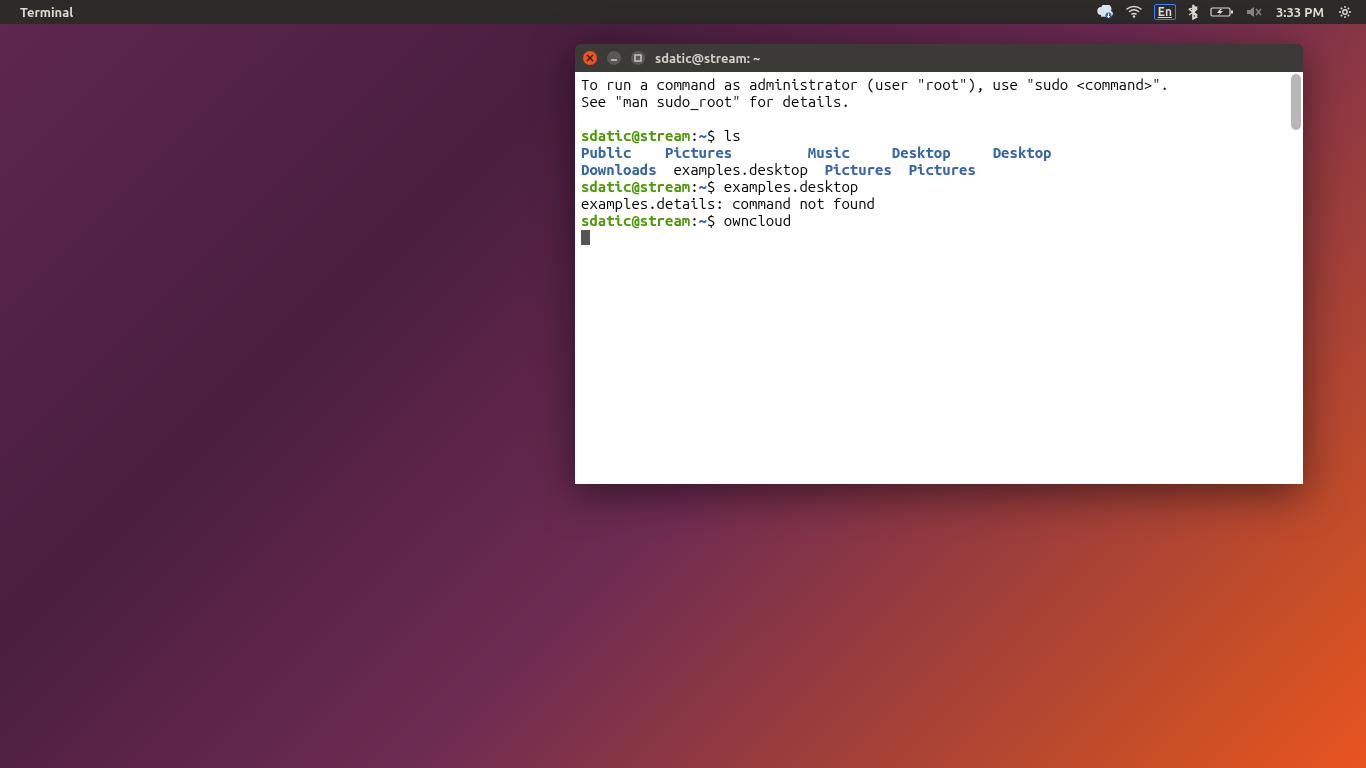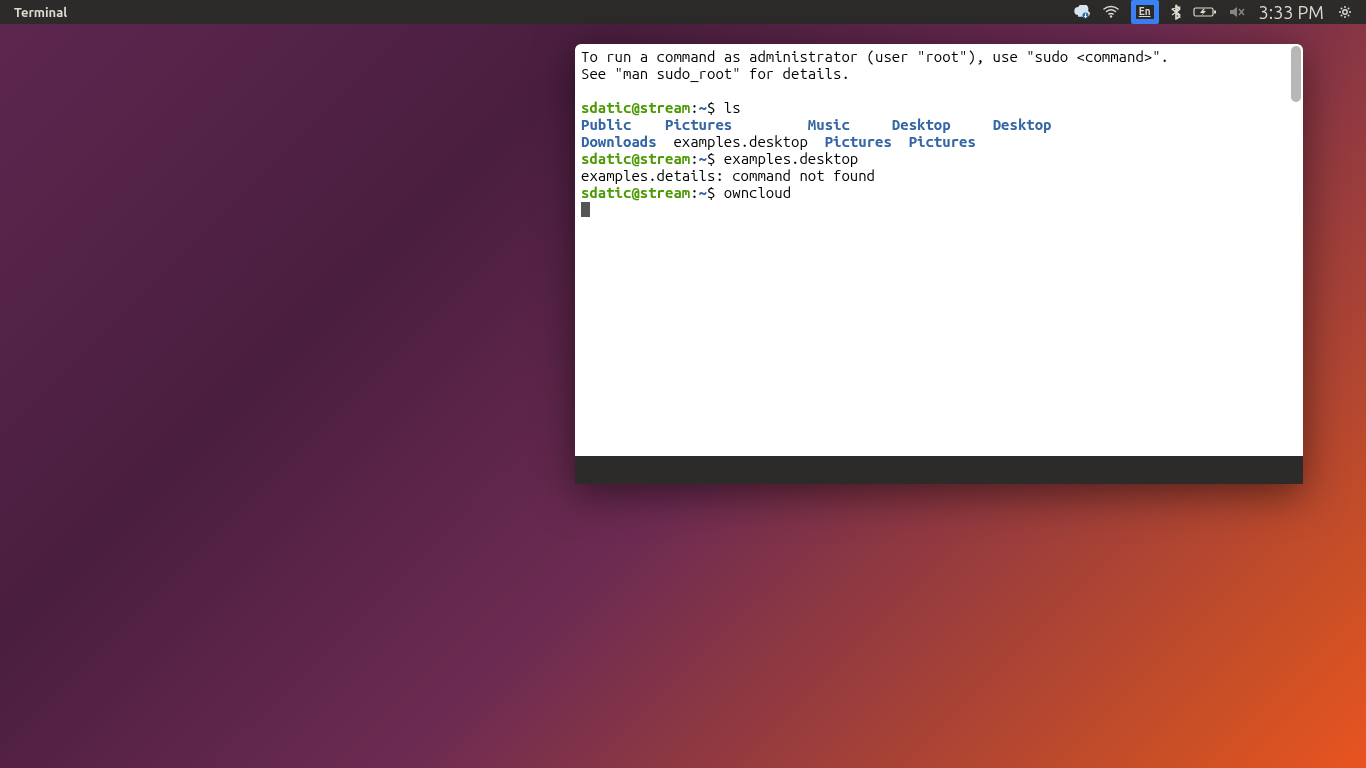--- a/index.html
+++ b/index.html
@@ -17,40 +17,40 @@
   top: 0; left: 0; right: 0;
   height: 24px;
   background: #2c2b29;
   color: #dfdbd2;
   display: flex;
   align-items: center;
   font-size: 13px;
   font-weight: 600;
   padding: 0 8px;
 }
-.menubar .app-label { margin-left: 6px; }
+.menubar .app-label { margin-left: 12px; }
 .menubar .spacer { flex: 1; }
 .indicator {
   display: flex;
   align-items: center;
   justify-content: center;
   padding: 0 6px;
   height: 100%;
   cursor: pointer;
 }
 .indicator svg { display: block; }
 .lang-ind {
-  font-size: 10px;
-  border: 5px solid #3b82f6;
+  font-size: 12px;
+  border: 1px solid #3b82f6;
   border-radius: 2px;
   padding: 0 3px;
   line-height: 14px;
   text-decoration: underline;
 }
-.clock { font-weight: 400; font-size: 18px; padding: 0 8px; }
+.clock { font-weight: 700; font-size: 13px; padding: 0 8px; }
 
 .terminal-window {
   position: absolute;
   left: 575px;
   top: 44px;
   width: 728px;
   height: 440px;
   background: #2c2b29;
   border-radius: 6px 6px 0 0;
   box-shadow: 0 10px 40px rgba(0,0,0,0.5);
@@ -161,20 +161,38 @@
     <svg width="14" height="14" viewBox="0 0 14 14">
       <circle cx="7" cy="7" r="2.2" fill="none" stroke="#dfdbd2" stroke-width="1.4"></circle>
       <g stroke="#dfdbd2" stroke-width="1.4">
         <path d="M7 1v2M7 11v2M1 7h2M11 7h2M2.8 2.8l1.4 1.4M9.8 9.8l1.4 1.4M11.2 2.8l-1.4 1.4M4.2 9.8l-1.4 1.4"></path>
       </g>
     </svg>
   </span>
 </div>
 
 <div class="terminal-window">
+  <div class="titlebar">
+    <span class="wbtn close">
+      <svg viewBox="0 0 8 8">
+          <path d="M1 1l6 6M7 1l-6 6" stroke="#3a1505" stroke-width="1.4"></path>
+        </svg>
+    </span>
+    <span class="wbtn min">
+      <svg viewBox="0 0 8 8">
+          <path d="M1 6h6" stroke="#cfcbc4" stroke-width="1.6"></path>
+        </svg>
+    </span>
+    <span class="wbtn max">
+      <svg viewBox="0 0 8 8">
+          <rect x="1" y="1" width="6" height="6" fill="none" stroke="#cfcbc4" stroke-width="1.4"></rect>
+        </svg>
+    </span>
+    <span>sdatic@stream: ~</span>
+  </div>
 
   <div class="term-body"><span>To run a command as administrator (user "root"), use "sudo &lt;command&gt;".</span>
 <span>See "man sudo_root" for details.</span>
 
 <span class="pr-user">sdatic@stream</span><span>:</span><span class="pr-path">~</span><span>$ </span><span>ls</span>
 <span class="ls-dir">Public</span>    <span class="ls-dir">Pictures</span>         <span class="ls-dir">Music</span>     <span class="ls-dir">Desktop</span>     <span class="ls-dir">Desktop</span>
 <span class="ls-dir">Downloads</span>  <span>examples.desktop</span>  <span class="ls-dir">Pictures</span>  <span class="ls-dir">Pictures</span>
 <span class="pr-user">sdatic@stream</span><span>:</span><span class="pr-path">~</span><span>$ </span><span>examples.desktop</span>
 <span>examples.details: command not found</span>
 <span class="pr-user">sdatic@stream</span><span>:</span><span class="pr-path">~</span><span>$ </span><span>owncloud</span>

